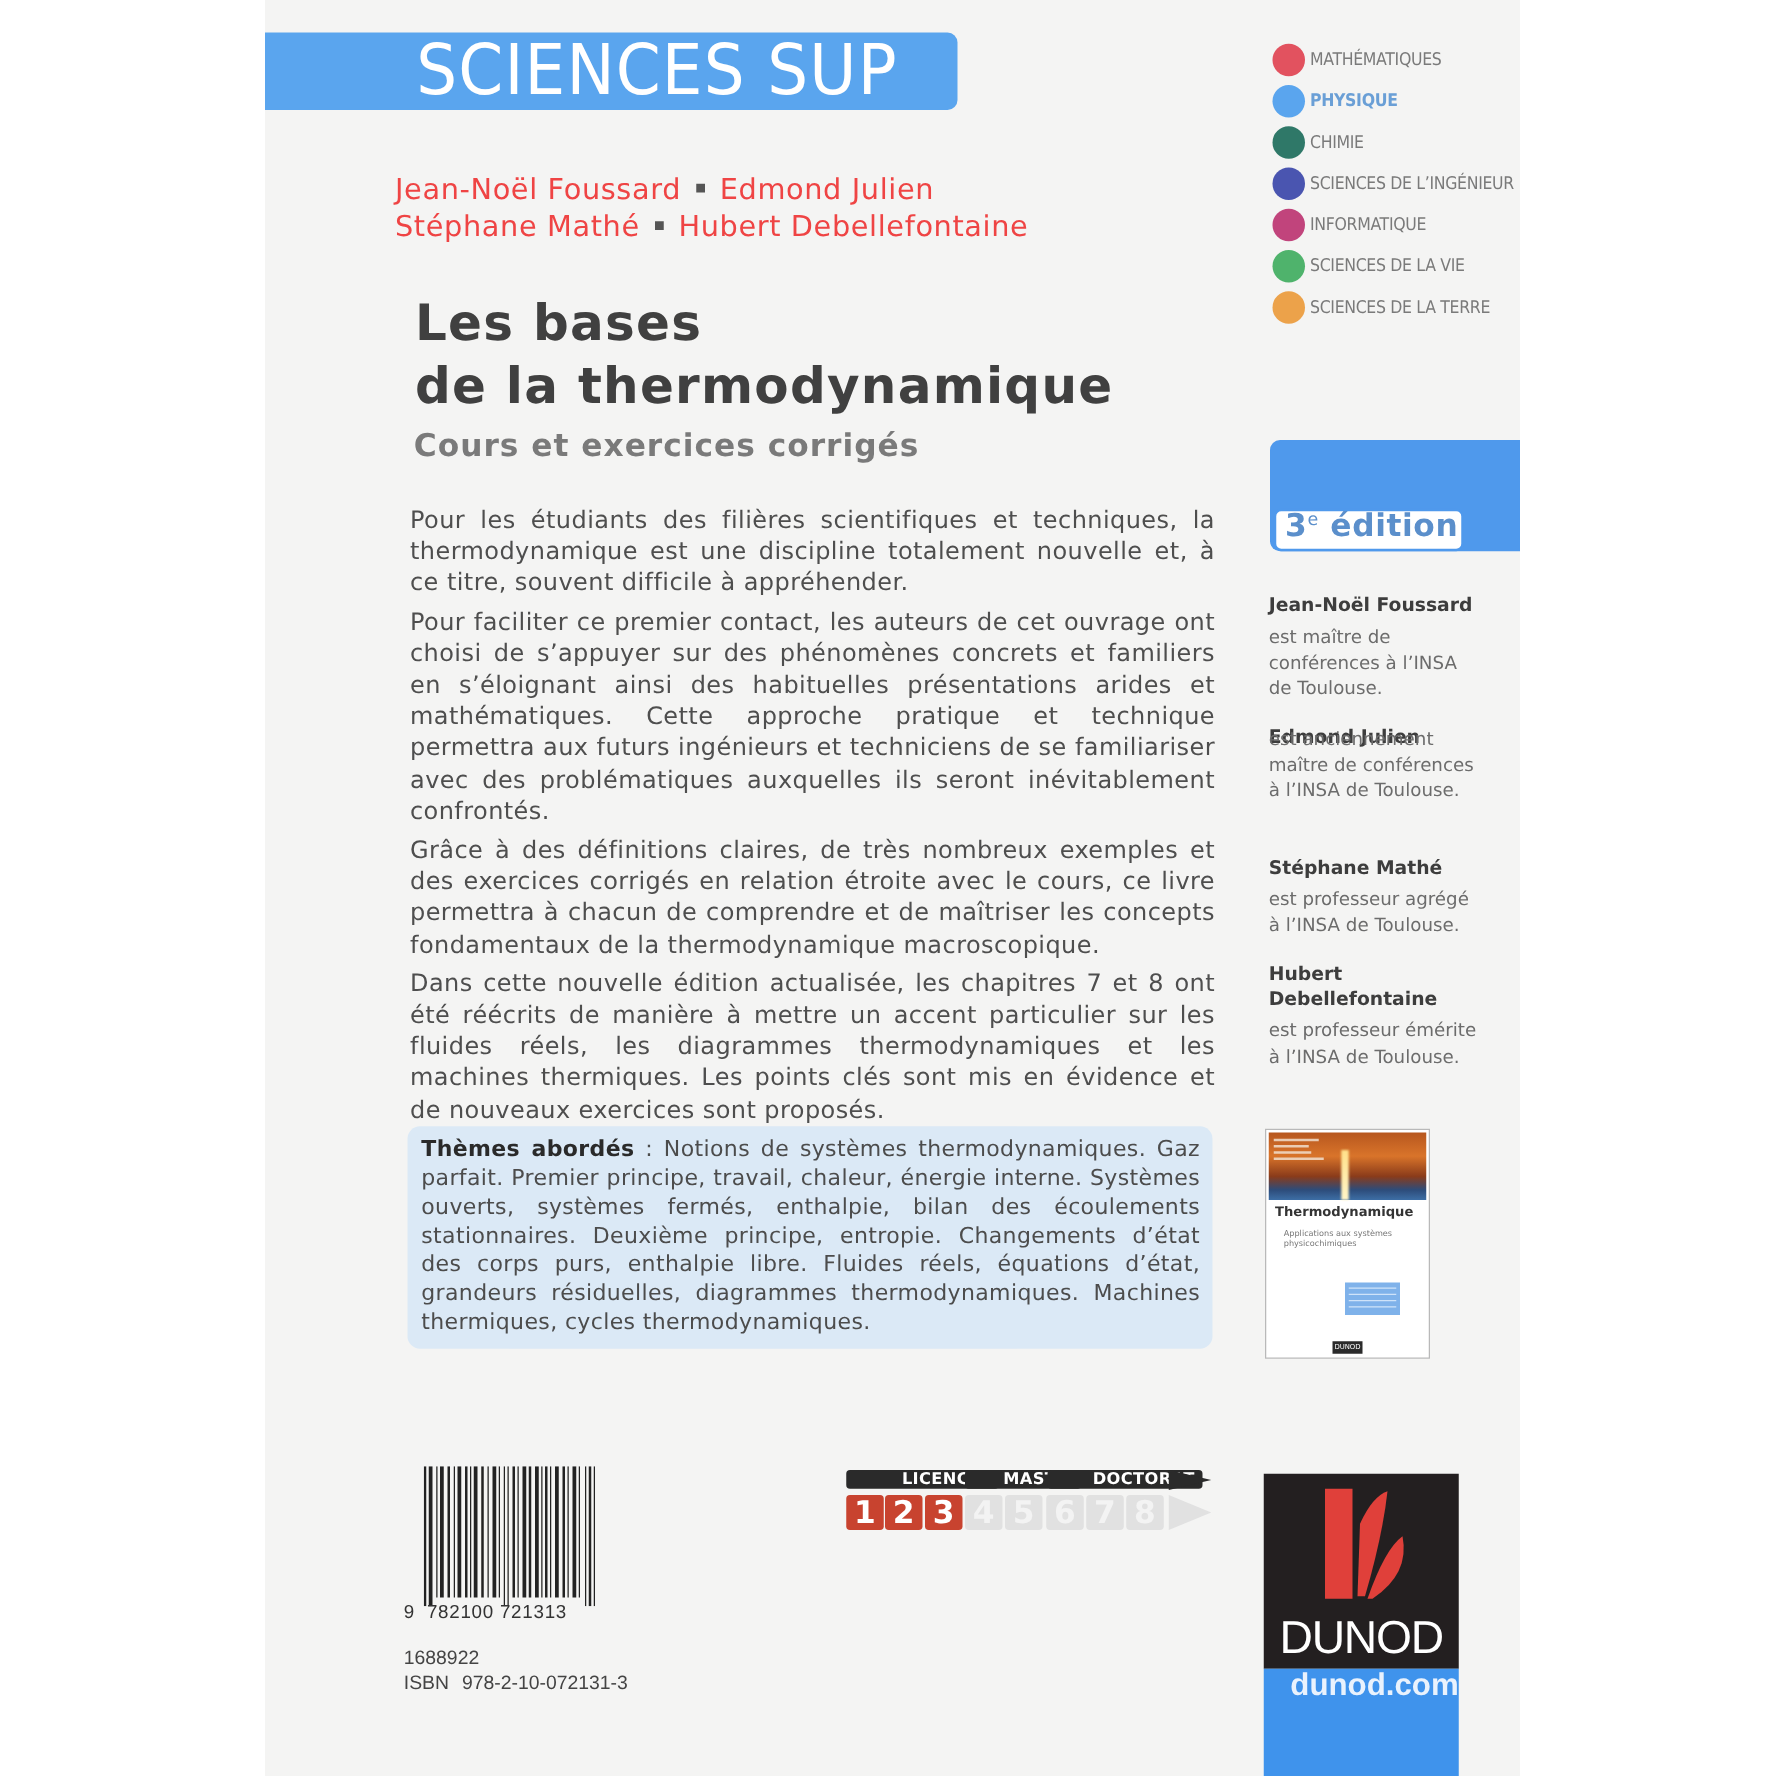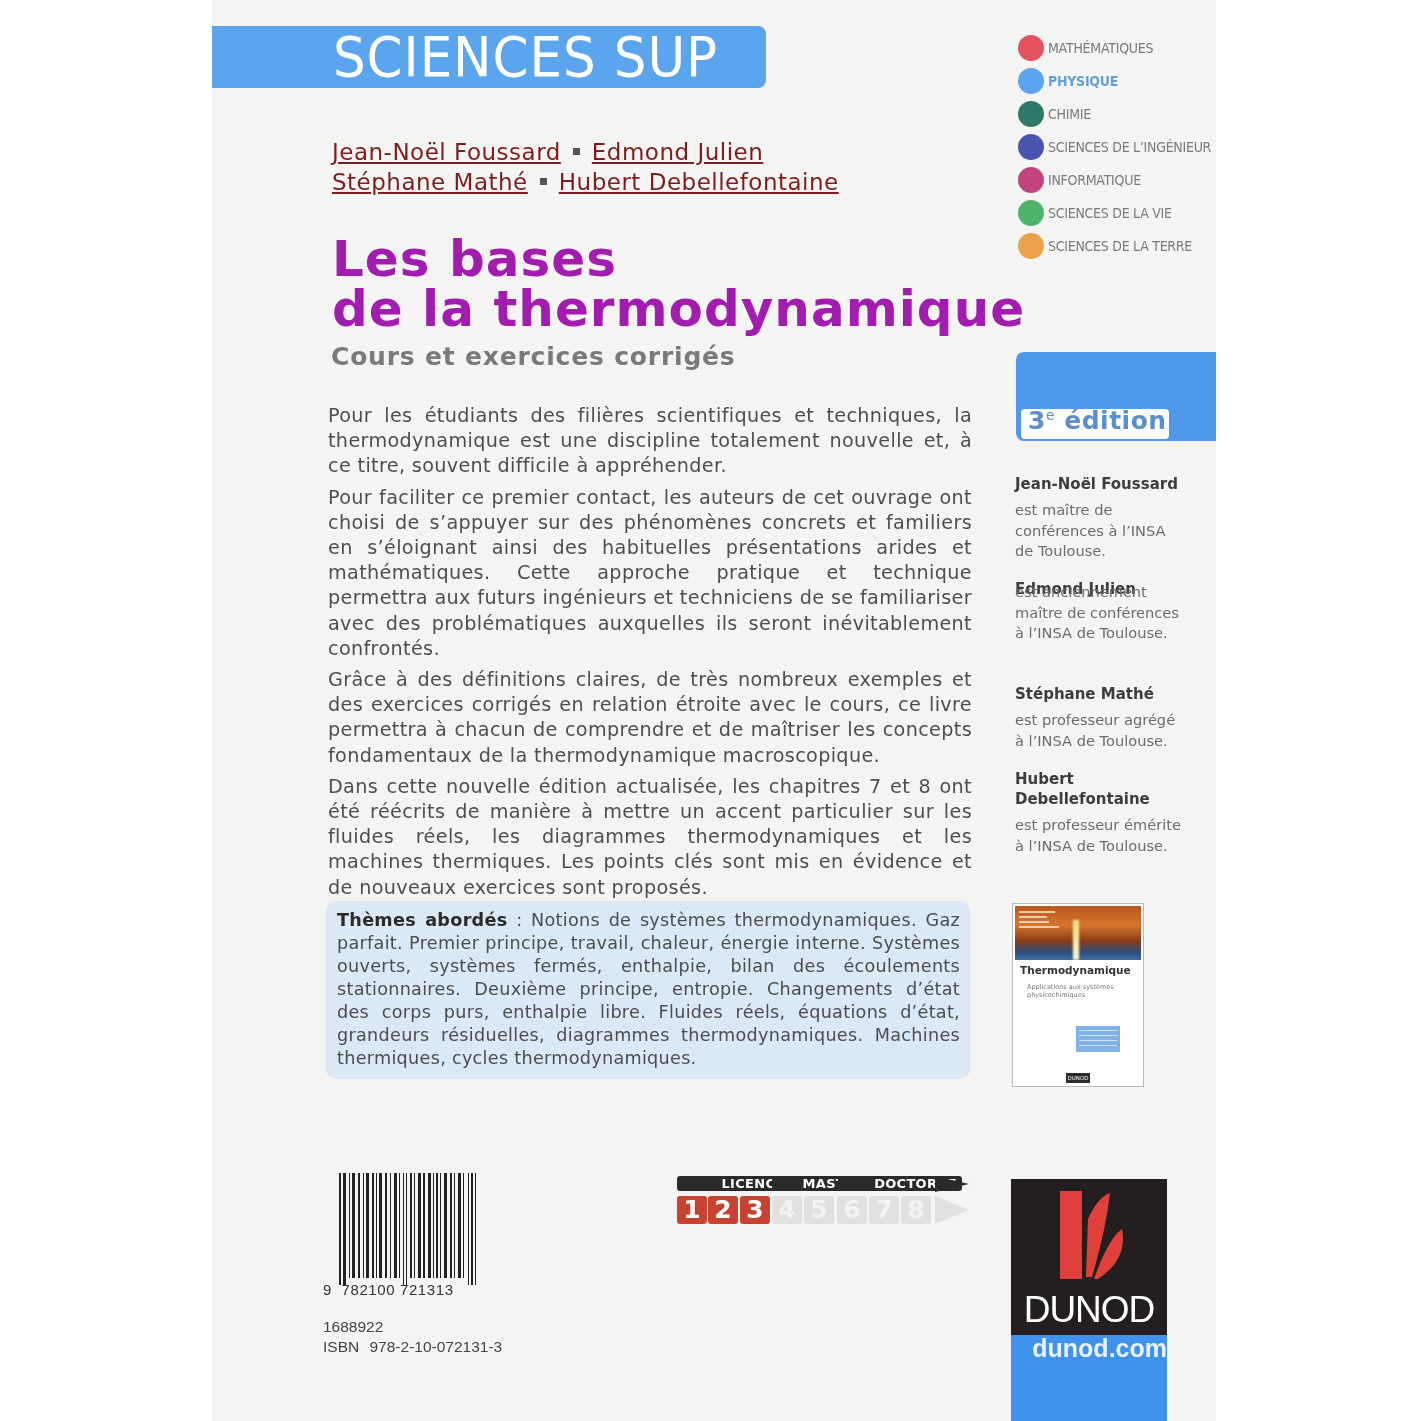--- a/index.html
+++ b/index.html
@@ -8,25 +8,25 @@
   .page { position:absolute; left:212px; top:0; width:1004px; height:1421px; background:#f4f4f3; }
   .abs { position:absolute; }
 
   
   .series-banner { left:212px; top:26px; width:554px; height:62px; background:#5aa5ee;
                    border-radius:0 8px 8px 0; }
   .series-title { left:333px; top:24px; font-family:"DejaVu Sans", sans-serif; font-size:56px;
                   color:#ffffff; letter-spacing:1px; line-height:66px; font-weight:normal; transform:scaleX(0.92); transform-origin:left; }
 
   
-  .authors { left:332px; top:137px; font-size:23px; color:#7f1d1d; line-height:30px; letter-spacing:0.5px;text-decoration:underline; }
+  .authors { left:316px; top:137px; font-size:23px; color:#ef4444; line-height:30px; letter-spacing:0.5px; }
   .authors .sep { display:inline-block; width:7px; height:7px; background:#555; margin:0 12px 4px 12px; vertical-align:middle; }
 
   
-  .title { left:332px; top:234px; font-size:50px; font-weight:bold; color:#a21caf; line-height:50px; letter-spacing:1px; }
+  .title { left:332px; top:234px; font-size:40px; font-weight:bold; color:#404040; line-height:50px; letter-spacing:1px; }
   .subtitle { left:331px; top:342px; font-size:25px; font-weight:bold; color:#7a7a7a; letter-spacing:0.8px; }
 
   
   .body-text { left:328px; top:403px; width:644px; font-size:19.2px; line-height:25.2px; color:#4e4e4e;
                text-align:justify; letter-spacing:0.35px; }
   .body-text p { margin:0 0 6px 0; }
 
   
   .themes-box { left:326px; top:901px; width:644px; height:178px; background:#dbe9f6; border-radius:10px; }
   .themes-text { left:337px; top:909px; width:623px; font-size:17.6px; line-height:23px; color:#4c4c4c;

